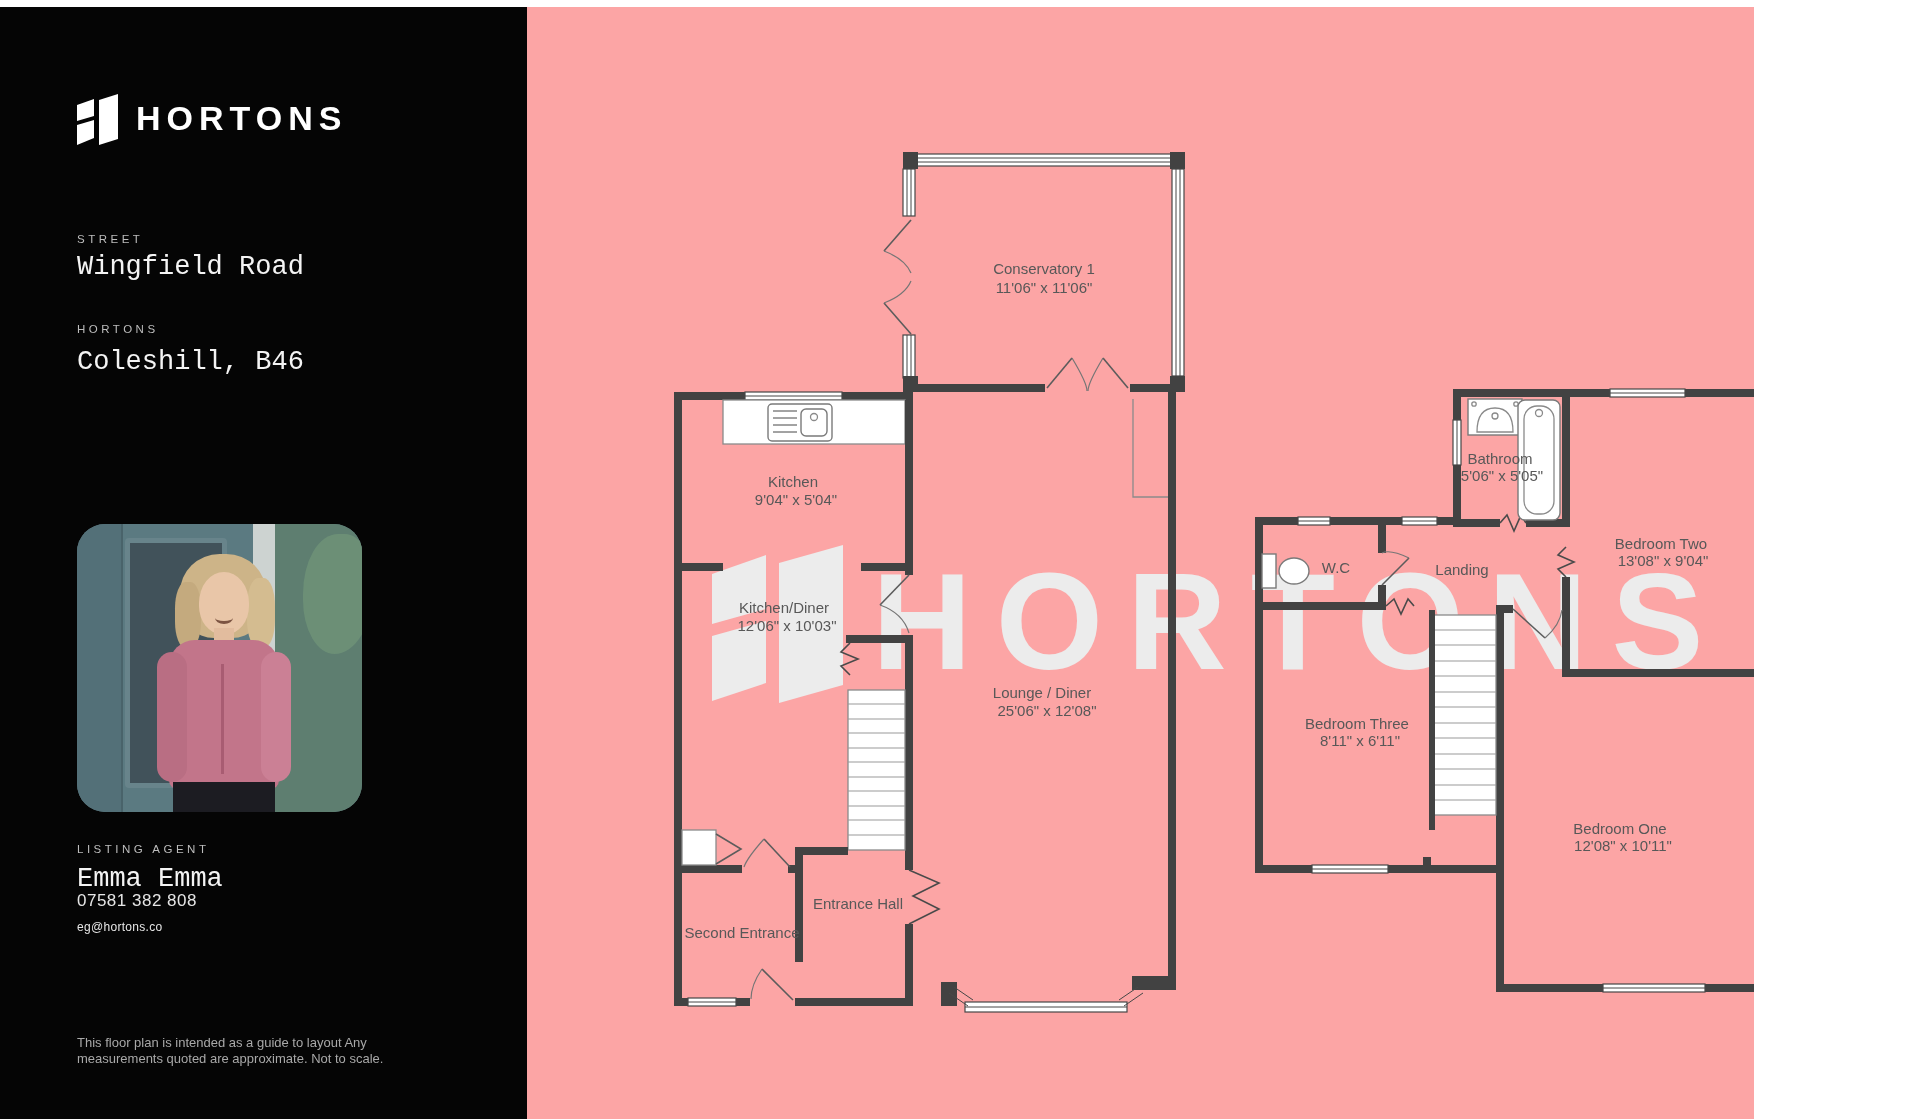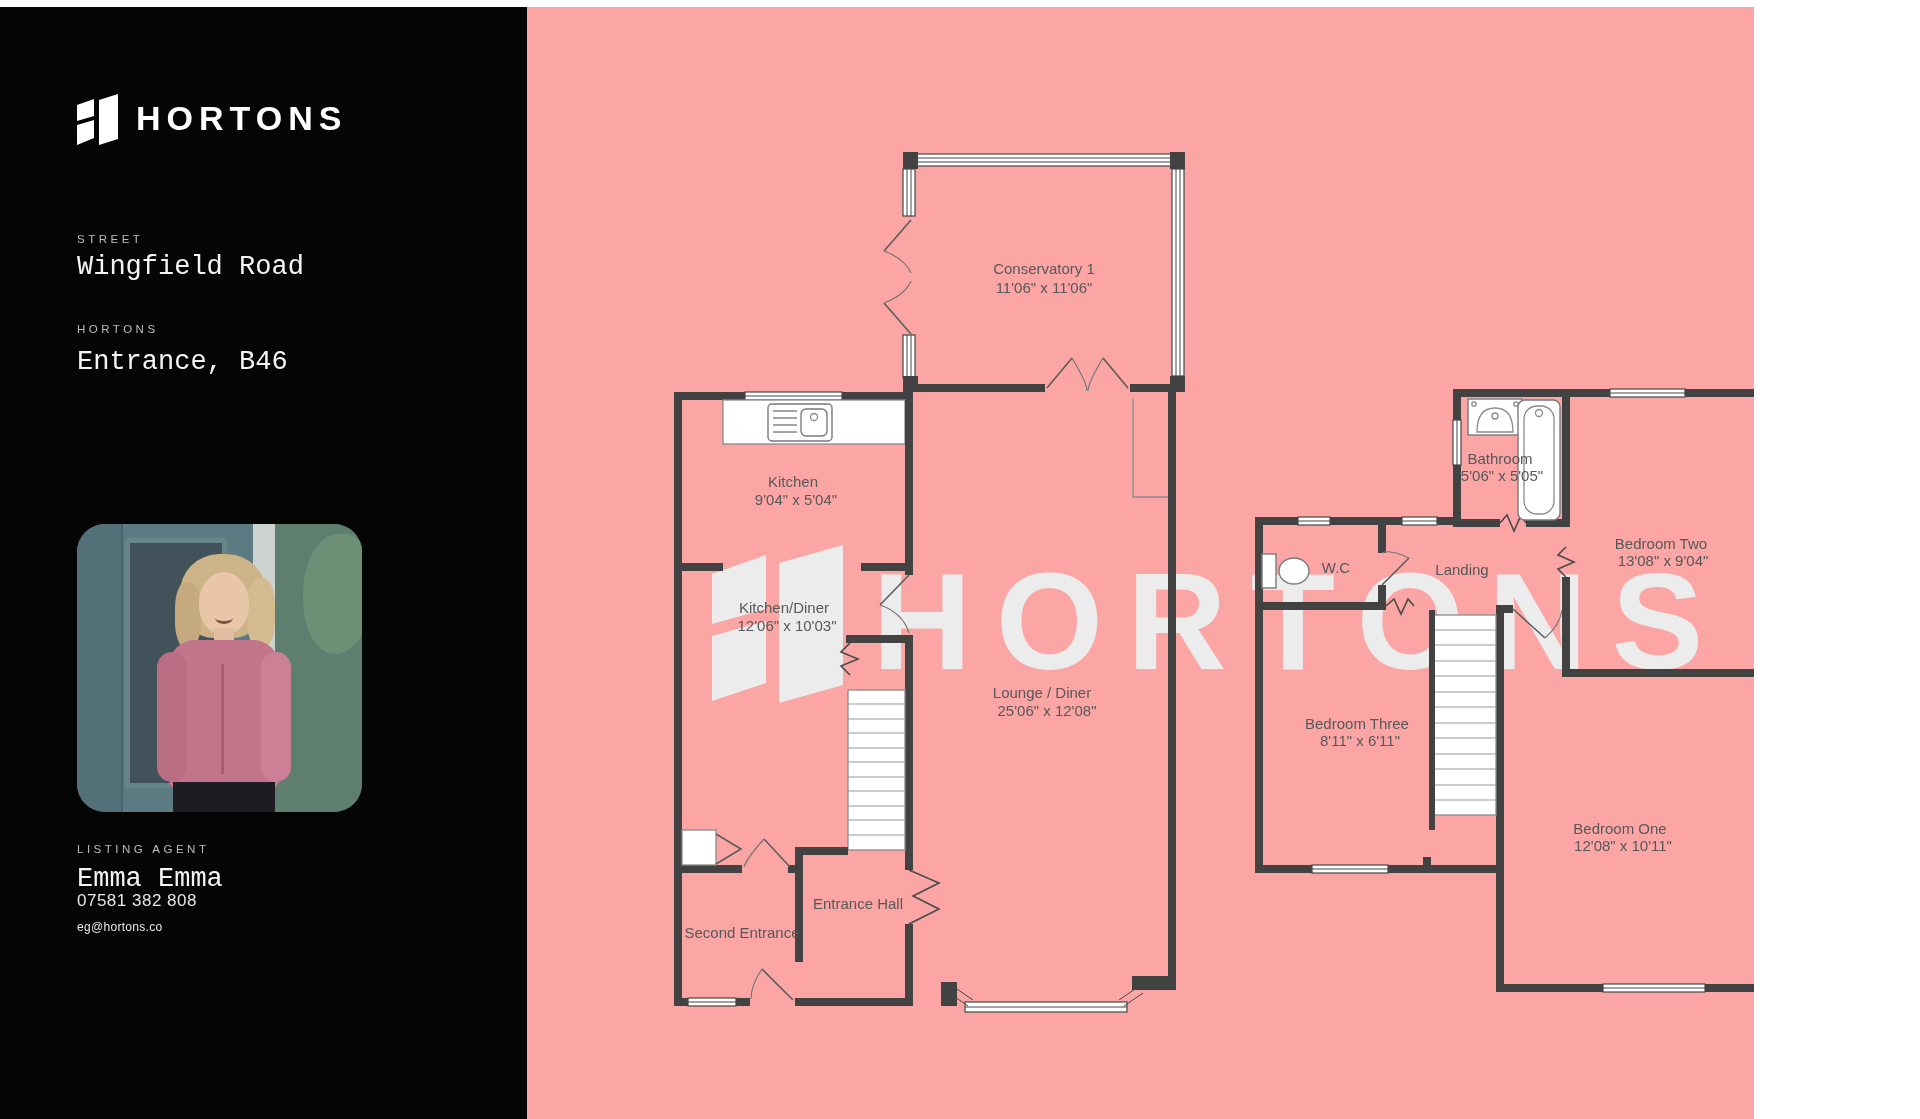--- a/index.html
+++ b/index.html
@@ -72,21 +72,21 @@
         <polygon points="0,34 17,29 17,47 0,54" fill="#ffffff"></polygon>
         <polygon points="22,9 41,3 41,48 22,54" fill="#ffffff"></polygon>
       </svg>
       <span class="logo-text">HORTONS</span>
     </div>
 
     <div class="side-label lbl-street">STREET</div>
     <div class="side-value val-street">Wingfield Road</div>
 
     <div class="side-label lbl-location">HORTONS</div>
-    <div class="side-value val-location">Entrance, B46</div>
+    <div class="side-value val-location">Coleshill, B46</div>
 
     <div class="photo">
       <div class="ph-panel"></div>
       <div class="ph-glass-l"></div>
       <div class="ph-frame"></div>
       <div class="ph-glass-r"></div>
       <div class="ph-leaf"></div>
       <div class="ph-hair"></div>
       <div class="ph-hair-l"></div>
       <div class="ph-hair-r"></div>
@@ -101,20 +101,24 @@
     </div>
 
     <div class="side-label lbl-agent">LISTING AGENT</div>
     <div class="side-value val-agent">Emma Emma</div>
 
     <div class="contact">
       <div class="phone">07581 382 808</div>
       <div class="email">eg@hortons.co</div>
     </div>
 
+    <div class="disclaimer">
+      <div>This floor plan is intended  as a guide to layout Any</div>
+      <div>measurements quoted are approximate. Not to scale.</div>
+    </div>
   </aside>
 
   <svg class="plan-svg" width="1920" height="1119" viewBox="0 0 1920 1119">
 
     <g>
       <polygon class="wm-shape" points="712,567 766,548 766,602 712,617"></polygon>
       <polygon class="wm-shape" points="712,629 766,614 766,676 712,694"></polygon>
       <polygon class="wm-shape" points="779,556 843,538 843,678 779,696"></polygon>
       <text class="wm-text" x="872" y="662">HORTONS</text>
     </g>

